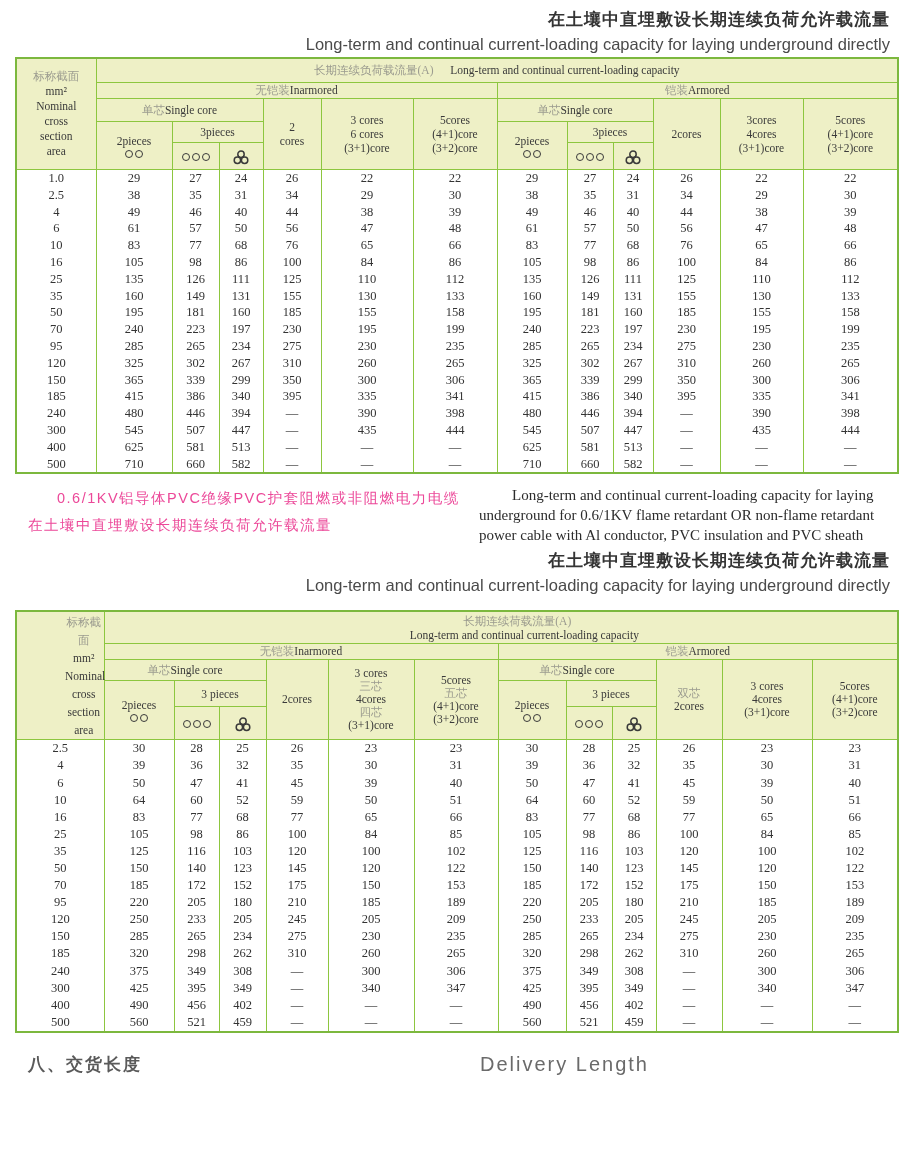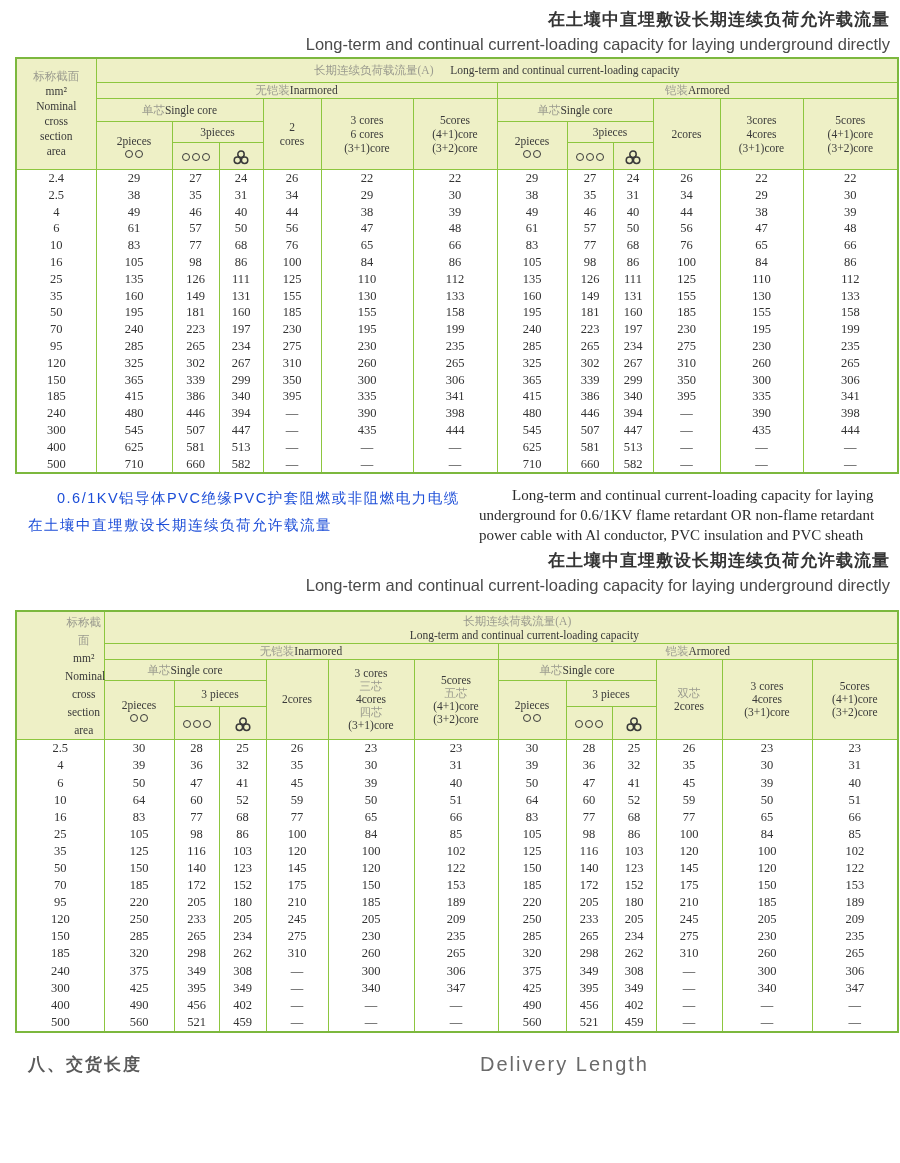--- a/index.html
+++ b/index.html
@@ -56,21 +56,21 @@
   .cap1 .multiline .blk{line-height:14px;}
 
   
   .crow{display:flex;justify-content:center;align-items:center;gap:2px;margin-top:2px;}
   .c{width:8px;height:8px;border:1.6px solid #3a3a3a;border-radius:50%;box-sizing:border-box;display:inline-block;}
   svg.tri{display:block;margin:2px auto 0 auto;}
   svg.tri circle{fill:none;stroke:#3a3a3a;stroke-width:1.5;}
 
   
   .mid{display:flex;margin-top:11px;}
-  .mid-zh{width:438px;margin-left:28px;font-size:14.5px;color:#1d4ed8;
+  .mid-zh{width:438px;margin-left:28px;font-size:14.5px;color:#ec4899;
           letter-spacing:1.5px;line-height:27px;text-indent:2em;}
   .mid-en{width:418px;margin-left:13px;font-family:"Liberation Serif",serif;
           font-size:15px;color:#2c2c2c;line-height:20px;text-indent:2.2em;}
 
   
   .bottom{margin-top:20px;}
   .bottom-headings{display:flex;}
   .bh-zh{margin-left:28px;width:440px;font-size:17px;font-weight:bold;color:#5a5a5a;letter-spacing:2px;}
   .bh-en{margin-left:12px;font-size:20px;color:#6a6a6a;letter-spacing:2px;}
   .bottom-bodies{display:flex;margin-top:18px;}
@@ -206,21 +206,21 @@
           <svg class="tri" width="18" height="15" viewBox="0 0 18 15">
               <circle cx="9" cy="4.2" r="3.2"></circle>
               <circle cx="5.4" cy="10.3" r="3.2"></circle>
               <circle cx="12.6" cy="10.3" r="3.2"></circle>
             </svg>
         </th>
       </tr>
     </thead>
     <tbody>
         <tr>
-          <td>2.4</td>
+          <td>1.0</td>
           <td>29</td>
           <td>27</td>
           <td>24</td>
           <td>26</td>
           <td>22</td>
           <td>22</td>
           <td>29</td>
           <td>27</td>
           <td>24</td>
           <td>26</td>

